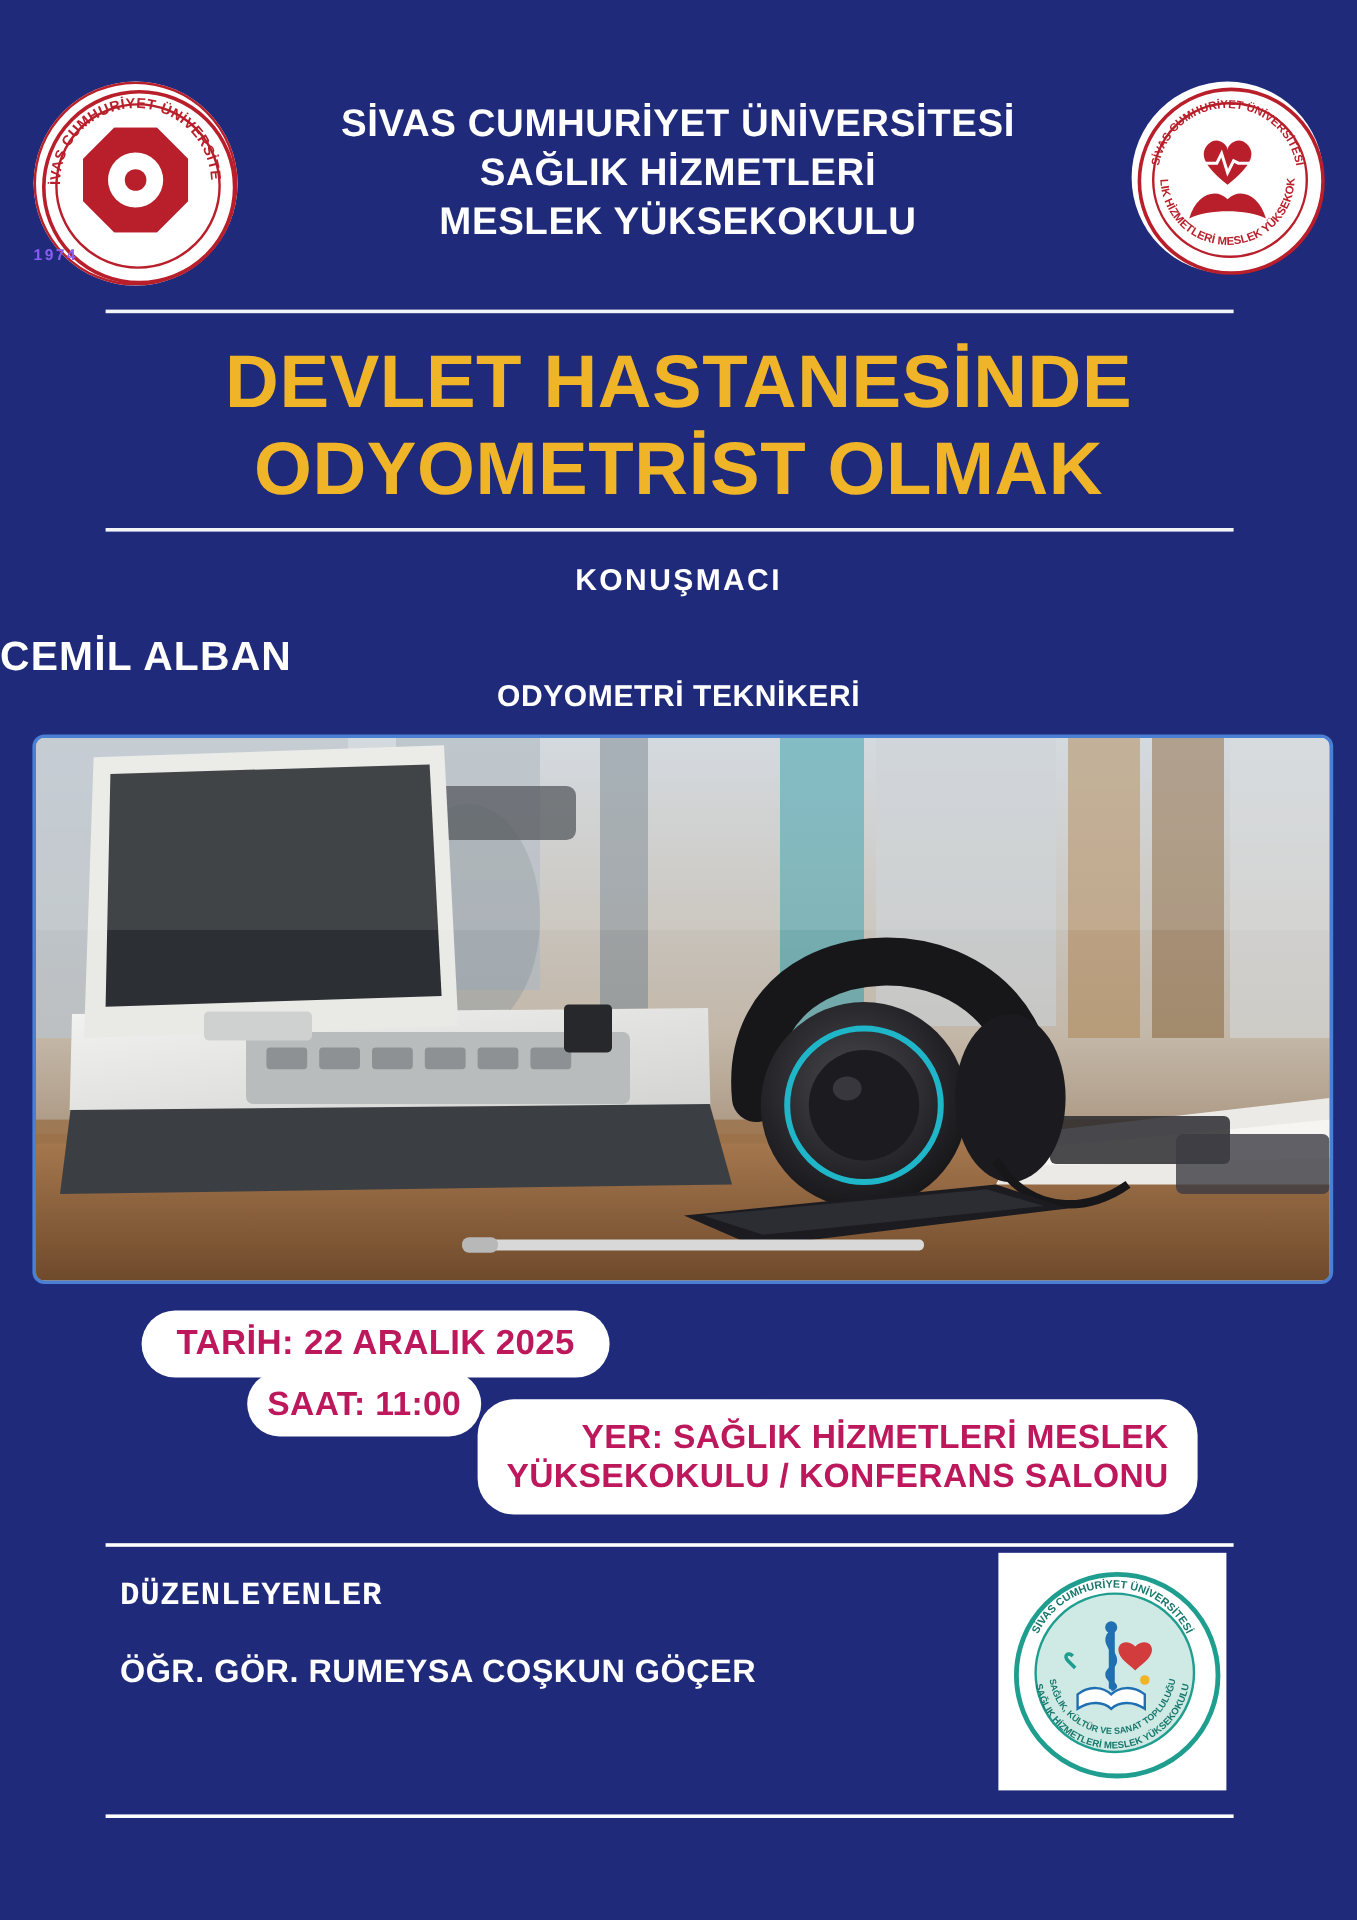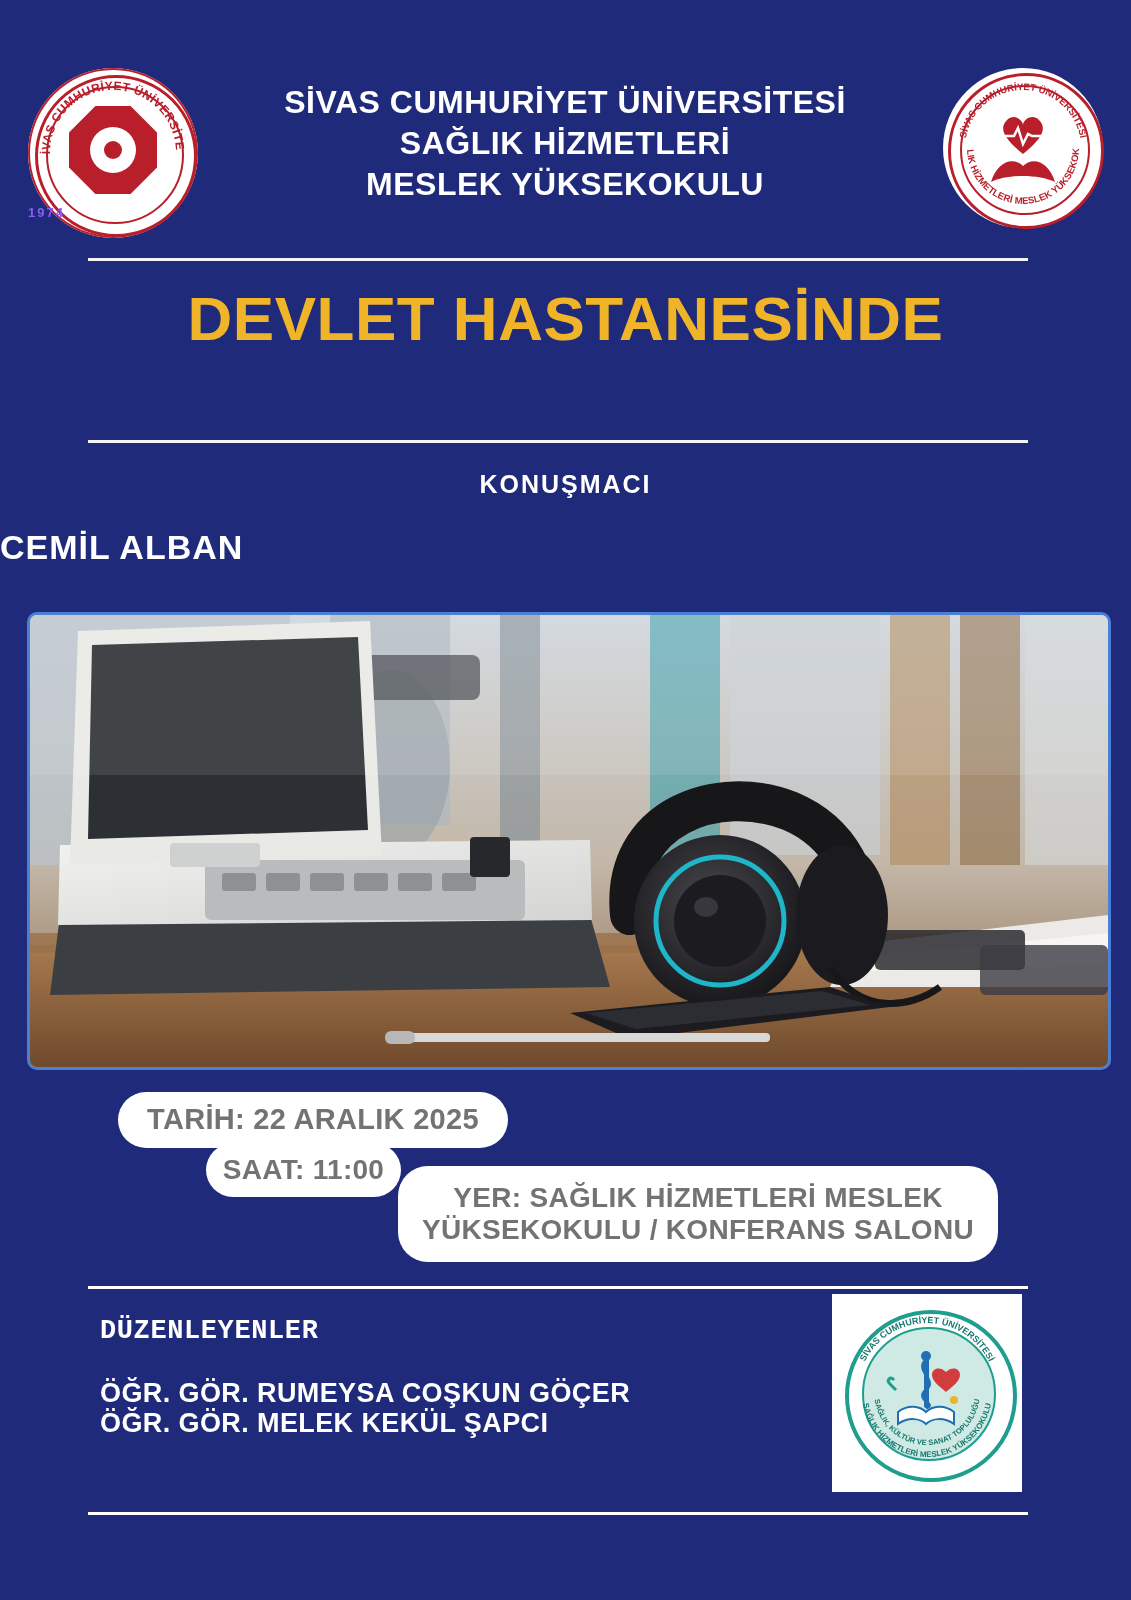--- a/index.html
+++ b/index.html
@@ -208,27 +208,27 @@
     border-radius: 10px;
     overflow: hidden;
     background: #b9a898;
   }
   .photo svg { display: block; width: 100%; height: 100%; }
 
   
   .pill {
     position: absolute;
     background: #ffffff;
-    color: #737373;
+    color: #be185d;
     font-weight: bold;
     border-radius: 34px;
     display: flex;
     align-items: center;
     justify-content: center;
-    text-align: center;
+    text-align: right;
     line-height: 1.15;
     letter-spacing: 0.3px;
   }
   .pill-date {
     left: 118px;
     top: 1092px;
     width: 390px;
     height: 56px;
     font-size: 29px;
   }
@@ -374,26 +374,28 @@
       <svg class="hands" viewBox="0 0 72 30">
         <path d="M4 28 C 10 8, 26 2, 36 12 C 46 2, 62 8, 68 28 C 52 20, 20 20, 4 28 Z" fill="#b81f2a"></path>
       </svg>
     </div>
   </div>
 
   <div class="rule rule-top"></div>
 
   <div class="main-title">
     <span>DEVLET HASTANESİNDE</span>
+    <span>ODYOMETRİST OLMAK</span>
   </div>
 
   <div class="rule rule-bottom"></div>
 
   <div class="speaker-label">KONUŞMACI</div>
   <div class="speaker-name">CEMİL ALBAN</div>
+  <div class="speaker-role">ODYOMETRİ TEKNİKERİ</div>
 
   <div class="photo">
     <svg viewBox="0 0 1078 452" preserveAspectRatio="none">
       <defs>
         <linearGradient id="bgG" x1="0" y1="0" x2="0" y2="1">
           <stop offset="0%" stop-color="#cfd6dc"></stop>
           <stop offset="55%" stop-color="#c3b7a8"></stop>
           <stop offset="100%" stop-color="#8a6a4a"></stop>
         </linearGradient>
         <linearGradient id="deskG" x1="0" y1="0" x2="0" y2="1">
@@ -477,21 +479,20 @@
     <span style="display:block">
       <span style="display:block">YER: SAĞLIK HİZMETLERİ MESLEK</span>
       <span style="display:block">YÜKSEKOKULU / KONFERANS SALONU</span>
     </span>
   </div>
 
   <div class="rule-foot-top"></div>
 
   <div class="organizers-label">DÜZENLEYENLER</div>
   <div class="organizer-1">ÖĞR. GÖR. RUMEYSA COŞKUN GÖÇER</div>
-  <div class="organizer-2">ÖĞR. GÖR. MELEK KEKÜL ŞAPCI</div>
 
   <div class="club-logo">
     <div class="outer"></div>
     <div class="inner"></div>
     <svg viewBox="0 0 190 198" style="position:absolute;left:0;top:0;width:190px;height:198px;">
       <defs>
         <path id="arcCT" d="M 26,98 A 69,69 0 0 1 164,98"></path>
         <path id="arcCB" d="M 30,98 A 65,65 0 0 0 160,98"></path>
         <path id="arcCM" d="M 42,98 A 53,53 0 0 0 148,98"></path>
       </defs>

